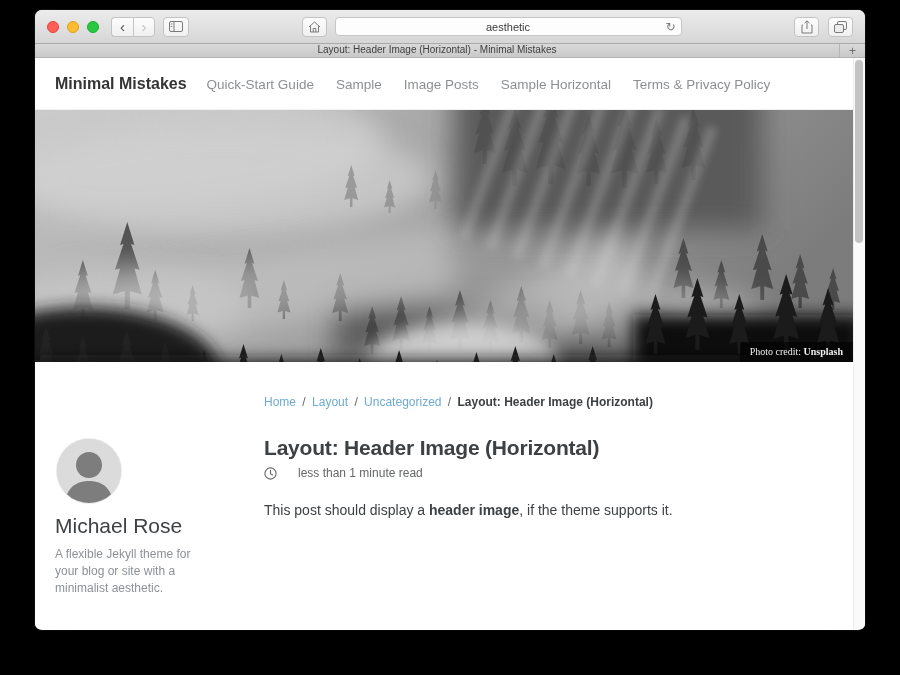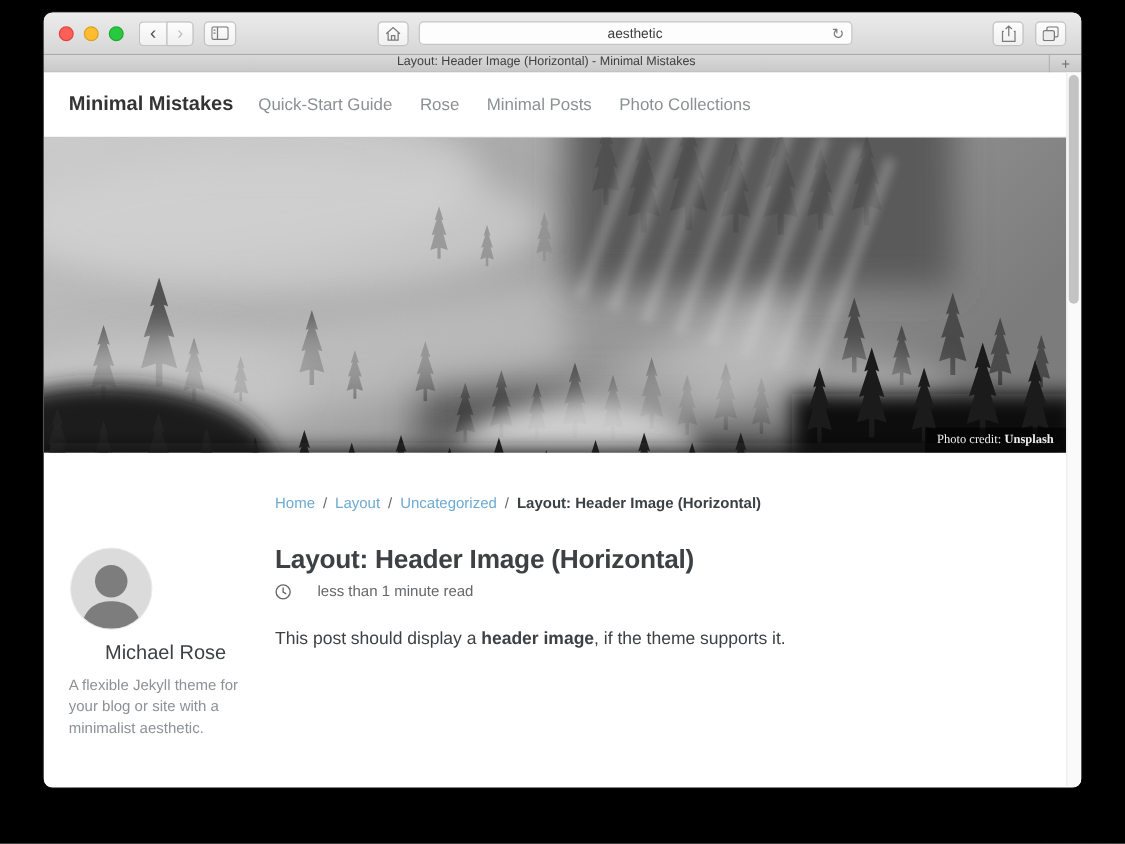--- a/index.html
+++ b/index.html
@@ -58,24 +58,24 @@
   .hero svg { display:block; width:818px; height:300px; }
   .credit { position:absolute; right:0; bottom:0; background:rgba(0,0,0,.54);
     color:#efefef; font-family:"Liberation Serif","DejaVu Serif",serif;
     font-size:10px; padding:4px 10px 5px; }
   .credit b { font-weight:bold; }
 
   .page { display:flex; padding:33px 0 0 20px; }
   .sidebar { width:165px; padding-top:44px; }
   .avatar { width:64px; height:64px; border-radius:50%; background:#dbdbdb;
     box-shadow:0 0 0 1px #ebebeb; overflow:hidden; margin-left:2px; }
-  .author-name { margin-top:11px; font-size:16px; color:#3d4144;margin-left:29px; }
+  .author-name { margin-top:11px; font-size:21px; color:#3d4144; }
   .author-bio { margin-top:8px; font-size:12px; line-height:1.4; color:#8d9196; width:150px; }
 
-  .article { flex:1; padding-right:60px; max-width:600px; }
+  .article { flex:1; padding-right:60px; max-width:600px;margin-left:44px; }
   .breadcrumb { font-size:12px; color:#646769; }
   .breadcrumb a { color:#6eaad2; text-decoration:none; }
   .breadcrumb .sep { margin:0 3px; }
   .breadcrumb .current { font-weight:bold; color:#3d4144; }
   .post-title { margin-top:27px; font-size:21px; font-weight:bold; color:#3d4144; letter-spacing:-.2px; }
   .post-meta { margin-top:6px; display:flex; align-items:center; gap:21px;
     font-size:12px; color:#646769; }
   .article p { margin-top:20px; font-size:14px; color:#3d4144; line-height:1.5; }
   .article p b { font-weight:bold; }
 
@@ -147,23 +147,24 @@
       <span>+</span>
     </div>
   </div>
 
   <div class="viewport">
 
     <div class="masthead">
       <a href="#" class="brand">Minimal Mistakes</a>
       <ul class="nav">
         <li><a href="#">Quick-Start Guide</a></li>
-        <li><a href="#">Rose</a></li>
-        <li><a href="#">Minimal Posts</a></li>
-        <li><a href="#">Photo Collections</a></li>
+        <li><a href="#">Sample</a></li>
+        <li><a href="#">Image Posts</a></li>
+        <li><a href="#">Sample Horizontal</a></li>
+        <li><a href="#">Terms &amp; Privacy Policy</a></li>
       </ul>
     </div>
 
     <figure class="hero">
       <svg viewBox="0 0 820 300" preserveAspectRatio="none">
         <defs>
           <linearGradient id="sky" x1="0" y1="0" x2="1" y2="0.35">
             <stop offset="0" stop-color="#c2c2c2"></stop>
             <stop offset="0.45" stop-color="#a8a8a8"></stop>
             <stop offset="1" stop-color="#7c7c7c"></stop>

